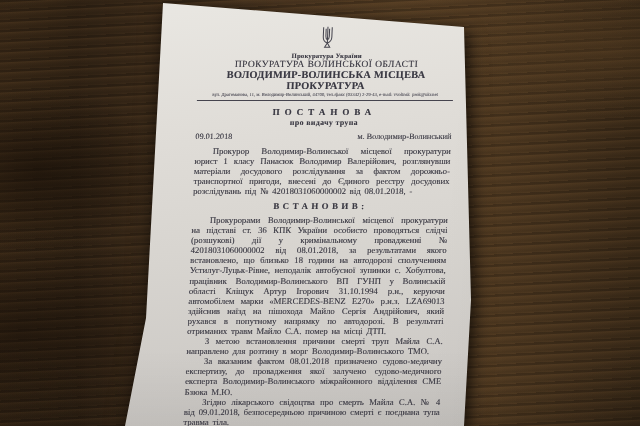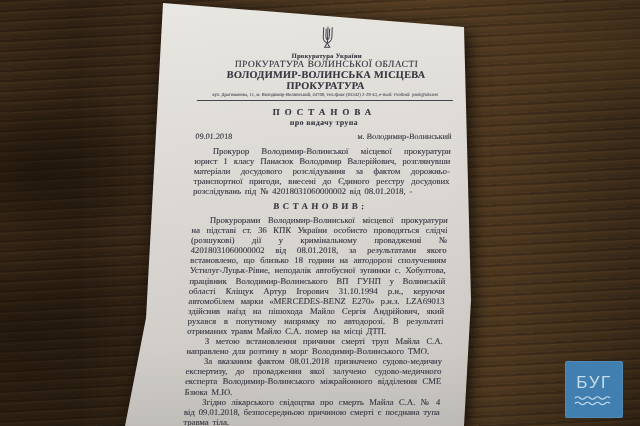--- a/index.html
+++ b/index.html
@@ -93,20 +93,13 @@
             <p class="para">Прокурорами Володимир-Волинської місцевої прокуратури на підставі ст. 36 КПК України особисто проводяться слідчі (розшукові) дії у кримінальному провадженні № 42018031060000002 від 08.01.2018, за результатами якого встановлено, що близько 18 години на автодорозі сполученням Устилуг-Луцьк-Рівне, неподалік автобусної зупинки с. Хобултова, працівник Володимир-Волинського ВП ГУНП у Волинській області Кліщук Артур Ігорович 31.10.1994 р.н., керуючи автомобілем марки «MERCEDES-BENZ E270» р.н.з. LZA69013 здійснив наїзд на пішохода Майло Сергія Андрійович, який рухався в попутному напрямку по автодорозі. В результаті отриманих травм Майло С.А. помер на місці ДТП.</p>
             <p class="para">З метою встановлення причини смерті труп Майла С.А. направлено для розтину в морг Володимир-Волинського ТМО.</p>
             <p class="para">За вказаним фактом 08.01.2018 призначено судово-медичну експертизу, до провадження якої залучено судово-медичного експерта Володимир-Волинського міжрайонного відділення СМЕ Бзюка М.Ю.</p>
             <p class="para">Згідно лікарського свідоцтва про смерть Майла С.А. № 4 від 09.01.2018, безпосередньою причиною смерті є поєднана тупа травма тіла.</p>
           </div>
 
       </div>
     </div>
   </div>
 
-  <div class="logo">
-    <div class="logo-text">БУГ</div>
-    <svg class="logo-waves" width="40" height="12" viewBox="0 0 40 12" fill="none" stroke="#c6dcea" stroke-width="1.1">
-      <path d="M1 3 q2.5 -2.5 5 0 t5 0 t5 0 t5 0 t5 0 t5 0 t5 0"></path>
-      <path d="M1 8.5 q2.5 -2.5 5 0 t5 0 t5 0 t5 0 t5 0 t5 0 t5 0"></path>
-    </svg>
-  </div>
 </div>
 
 </body></html>

